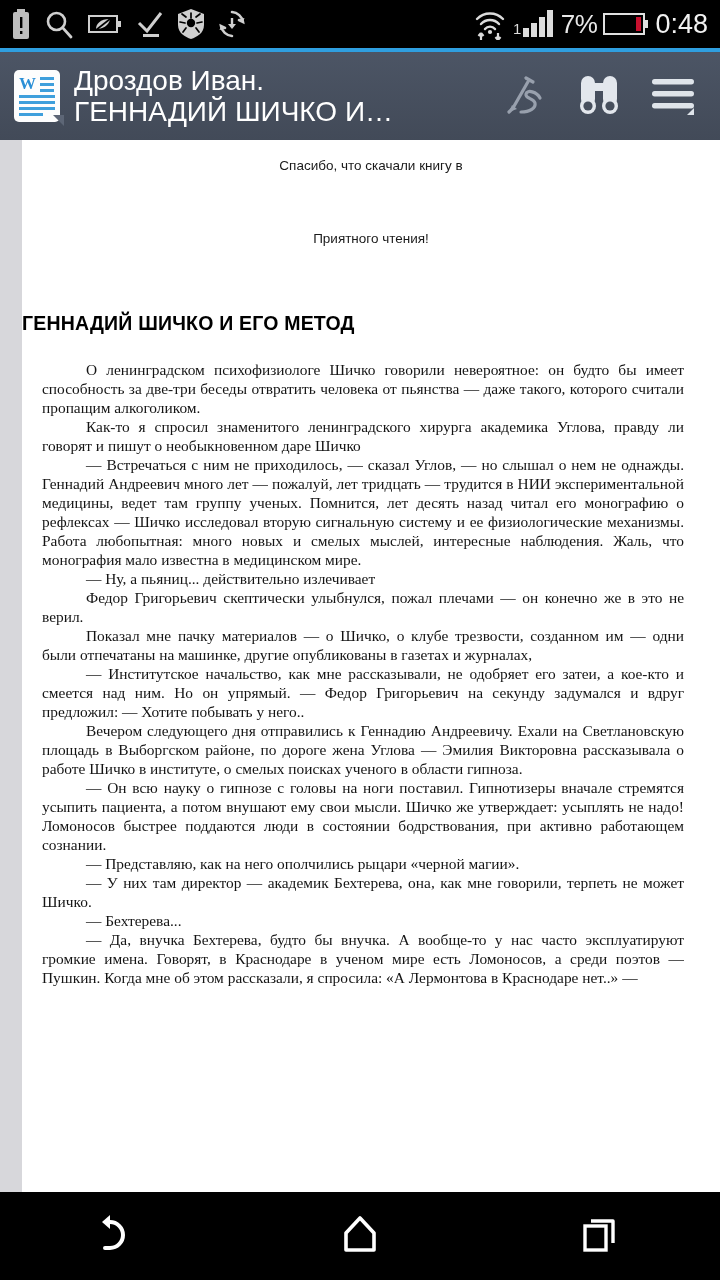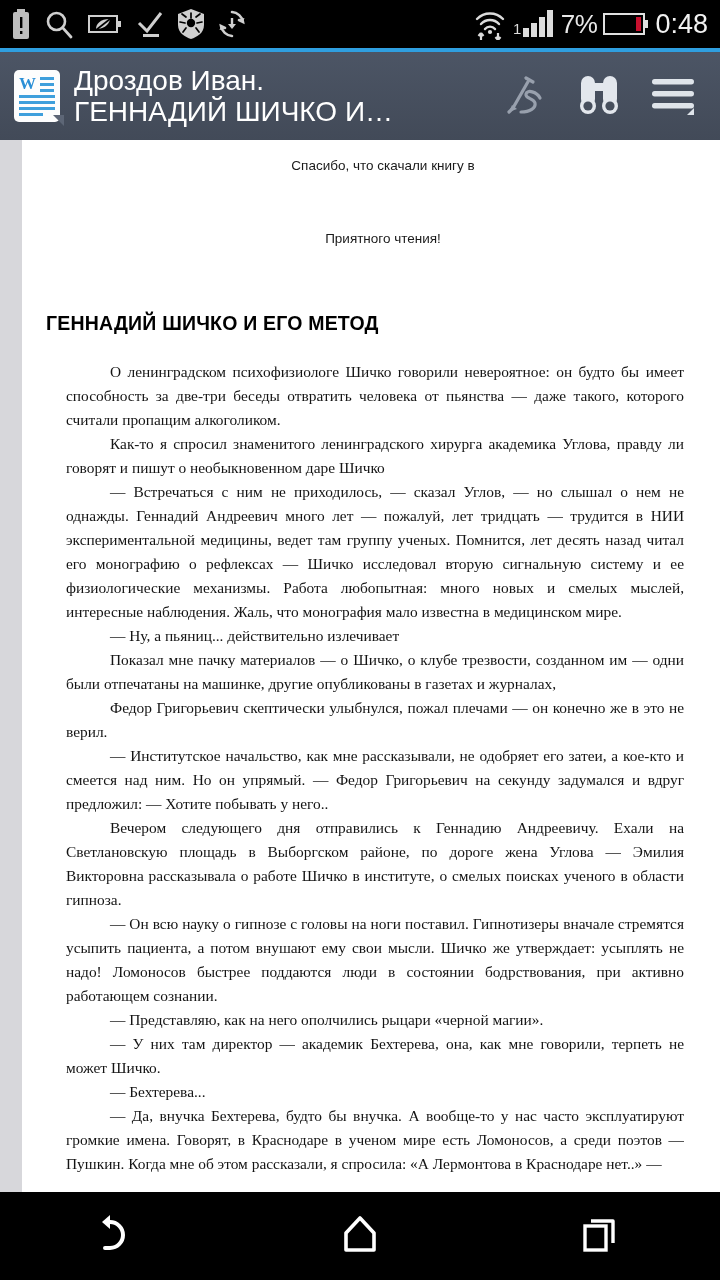--- a/index.html
+++ b/index.html
@@ -68,37 +68,37 @@
   .bar-btn{
     width:74px; height:88px; display:flex; align-items:center; justify-content:center;
   }
 
   
   .doc-area{
     position:absolute; top:140px; left:0; width:720px; height:1052px;
     background:#d7d7db; overflow:hidden;
   }
   .page{
-    position:absolute; left:22px; width:698px; background:#ffffff;padding-left:24px;
+    position:absolute; left:22px; width:698px; background:#ffffff;
   }
   .page1{ top:0; height:1095px; }
 
   .center-line{
     text-align:center; font-size:13.5px; color:#1a1a1a;
     font-family:"Liberation Sans", sans-serif;
   }
   .doc-title{
     font-weight:bold; font-size:19.5px; color:#000;
     letter-spacing:0.2px;
     font-family:"Liberation Sans", sans-serif;
   }
   .body-col{ padding:0 36px 0 20px; }
   .para{
     font-family:"Liberation Serif", serif;
-    font-size:15.4px; line-height:24px; color:#141414;
+    font-size:15.4px; line-height:19px; color:#141414;
     text-align:justify; text-indent:44px;
     margin:0; hyphens:none;
   }
 
   
   .navbar{
     position:absolute; bottom:0; left:0; width:720px; height:88px;
     background:#000; display:flex; align-items:center; justify-content:space-around;
   }
   .nav-btn{
@@ -282,22 +282,22 @@
     <div class="center-line">Приятного чтения!</div>
     <div style="height:66px;"></div>
     <div class="doc-title">ГЕННАДИЙ ШИЧКО И ЕГО МЕТОД</div>
     <div style="height:25px;"></div>
 
     <div class="body-col">
       <p class="para">О ленинградском психофизиологе Шичко говорили невероятное: он будто бы имеет способность за две-три беседы отвратить человека от пьянства — даже такого, которого считали пропащим алкоголиком.</p>
       <p class="para">Как-то я спросил знаменитого ленинградского хирурга академика Углова, правду ли говорят и пишут о необыкновенном даре Шичко</p>
       <p class="para">— Встречаться с ним не приходилось, — сказал Углов, — но слышал о нем не однажды. Геннадий Андреевич много лет — пожалуй, лет тридцать — трудится в НИИ экспериментальной медицины, ведет там группу ученых. Помнится, лет десять назад читал его монографию о рефлексах — Шичко исследовал вторую сигнальную систему и ее физиологические механизмы. Работа любопытная: много новых и смелых мыслей, интересные наблюдения. Жаль, что монография мало известна в медицинском мире.</p>
       <p class="para">— Ну, а пьяниц... действительно излечивает</p>
+      <p class="para">Федор Григорьевич скептически улыбнулся, пожал плечами — он конечно же в это не верил.</p>
       <p class="para">Показал мне пачку материалов — о Шичко, о клубе трезвости, созданном им — одни были отпечатаны на машинке, другие опубликованы в газетах и журналах,</p>
-      <p class="para">Федор Григорьевич скептически улыбнулся, пожал плечами — он конечно же в это не верил.</p>
       <p class="para">— Институтское начальство, как мне рассказывали, не одобряет его затеи, а кое-кто и смеется над ним. Но он упрямый. — Федор Григорьевич на секунду задумался и вдруг предложил: — Хотите побывать у него..</p>
       <p class="para">Вечером следующего дня отправились к Геннадию Андреевичу. Ехали на Светлановскую площадь в Выборгском районе, по дороге жена Углова — Эмилия Викторовна рассказывала о работе Шичко в институте, о смелых поисках ученого в области гипноза.</p>
       <p class="para">— Он всю науку о гипнозе с головы на ноги поставил. Гипнотизеры вначале стремятся усыпить пациента, а потом внушают ему свои мысли. Шичко же утверждает: усыплять не надо! Ломоносов быстрее поддаются люди в состоянии бодрствования, при активно работающем сознании.</p>
       <p class="para">— Представляю, как на него ополчились рыцари «черной магии».</p>
       <p class="para">— У них там директор — академик Бехтерева, она, как мне говорили, терпеть не может Шичко.</p>
       <p class="para">— Бехтерева...</p>
       <p class="para">— Да, внучка Бехтерева, будто бы внучка. А вообще-то у нас часто эксплуатируют громкие имена. Говорят, в Краснодаре в ученом мире есть Ломоносов, а среди поэтов — Пушкин. Когда мне об этом рассказали, я спросила: «А Лермонтова в Краснодаре нет..» —</p>
     </div>
   </div>
 

